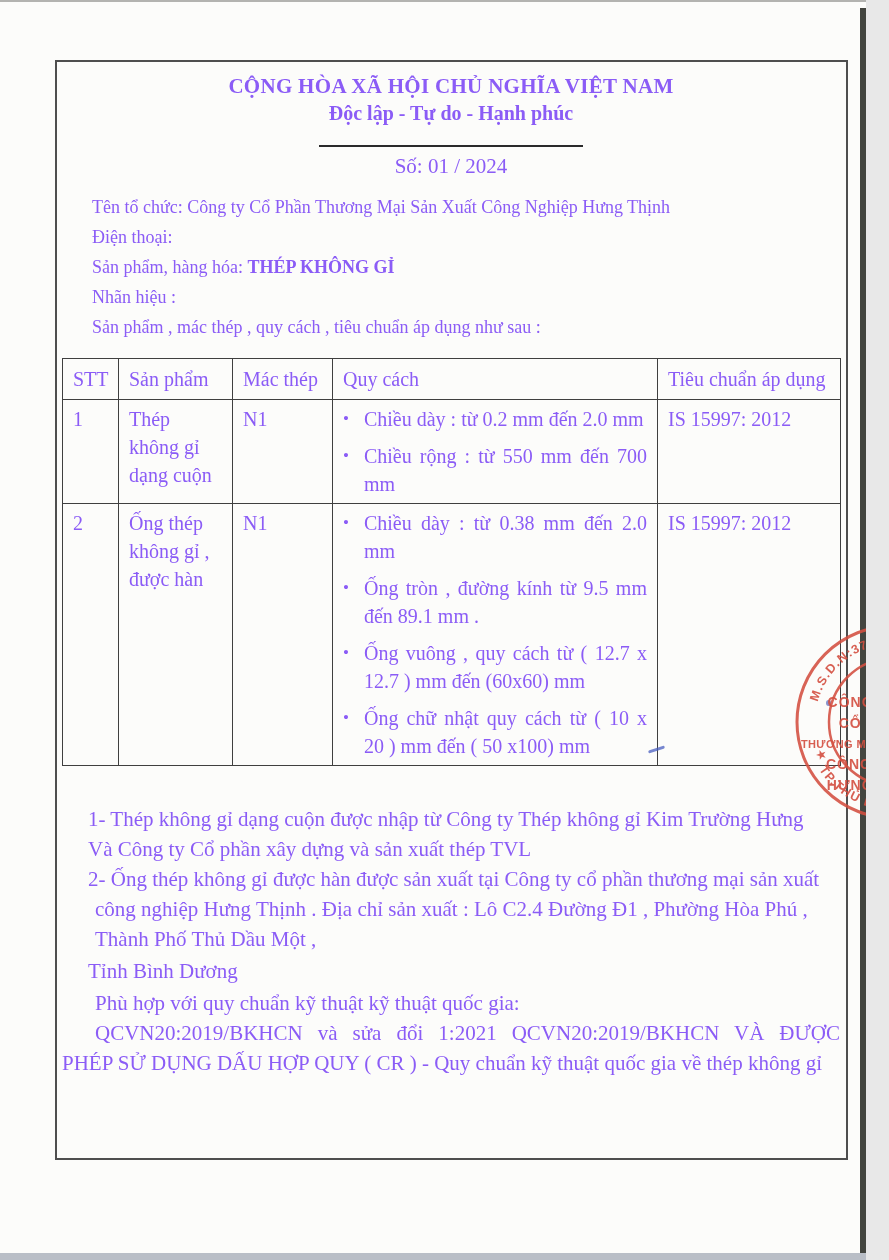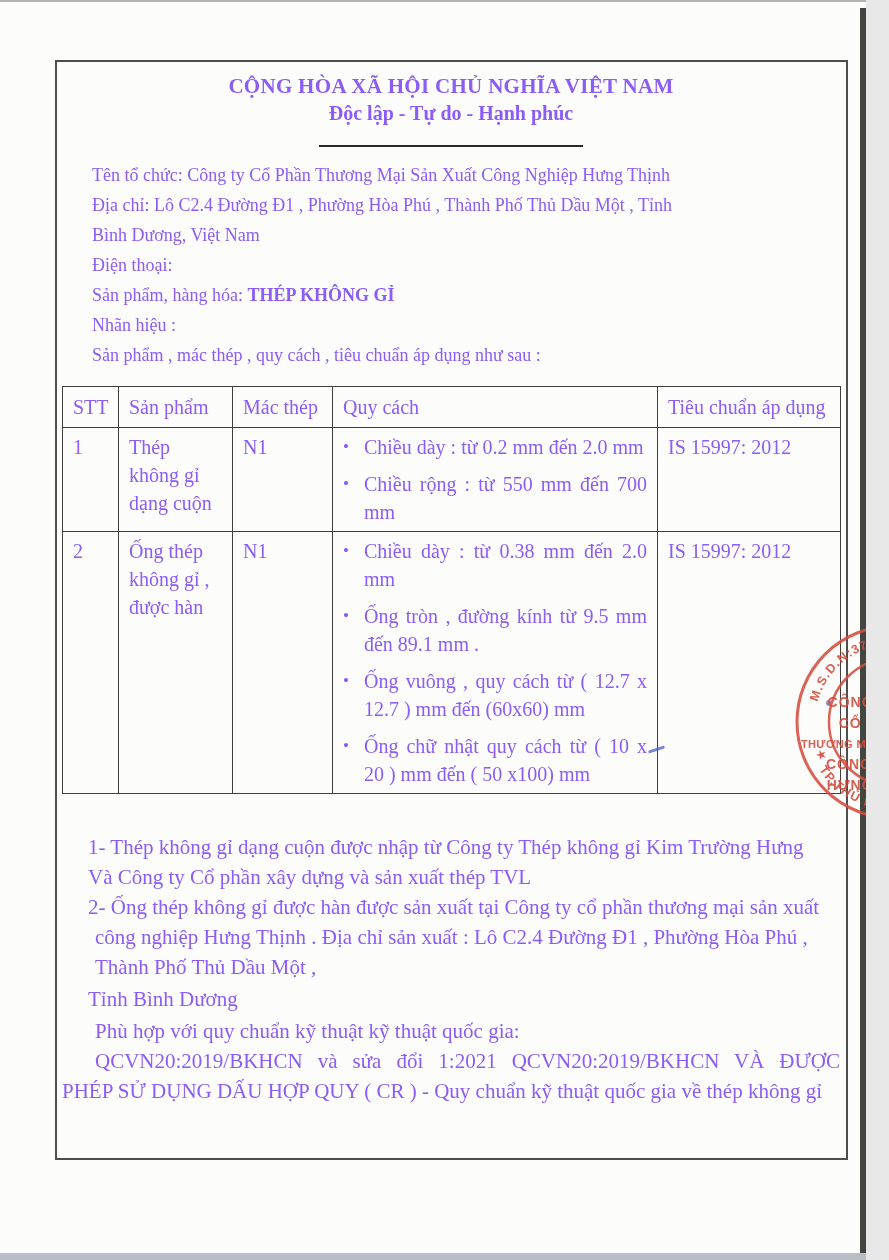--- a/index.html
+++ b/index.html
@@ -91,26 +91,23 @@
   <div class="border-box">
     <div class="content">
 
       <div class="nat-header">
         <div class="nh1">CỘNG HÒA XÃ HỘI CHỦ NGHĨA VIỆT NAM</div>
         <div class="nh2-wrap">
           <span class="nh2">Độc lập - Tự do - Hạnh phúc</span>
         </div>
       </div>
 
+      <div class="doc-number">Số: 01 / 2024</div>
 
       <p class="para first">Tên tổ chức: Công ty Cổ Phần Thương Mại Sản Xuất Công Nghiệp Hưng Thịnh</p>
-      <p class="para">
-        <span>Địa chỉ: Lô C2.4 Đường Đ1 , Phường Hòa Phú , Thành Phố Thủ Dầu Một , Tỉnh</span><br>
-        <span>Bình Dương, Việt Nam</span>
-      </p>
       <p class="para">Điện thoại:</p>
       <p class="para indent">
         <span>Sản phẩm, hàng hóa:</span>
         <span class="b">THÉP KHÔNG GỈ</span>
       </p>
       <p class="para indent">Nhãn hiệu :</p>
       <p class="para indent">Sản phẩm , mác thép , quy cách , tiêu chuẩn áp dụng như sau :</p>
 
       <table class="spec-table">
         <colgroup>

